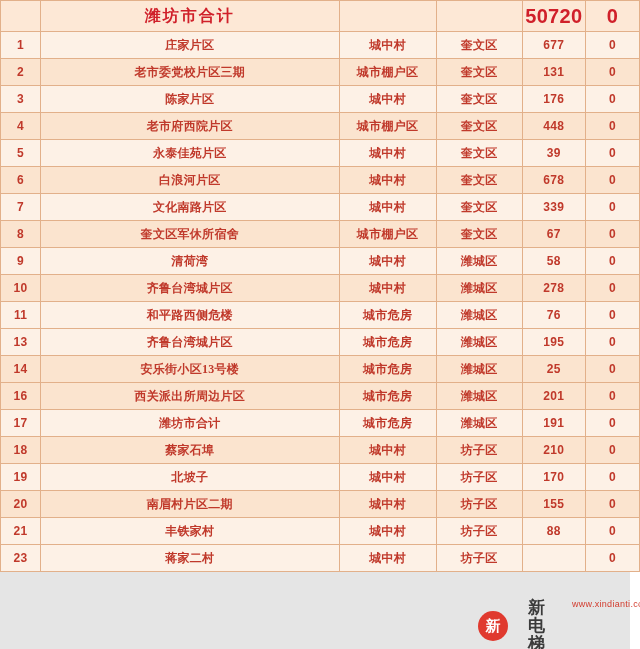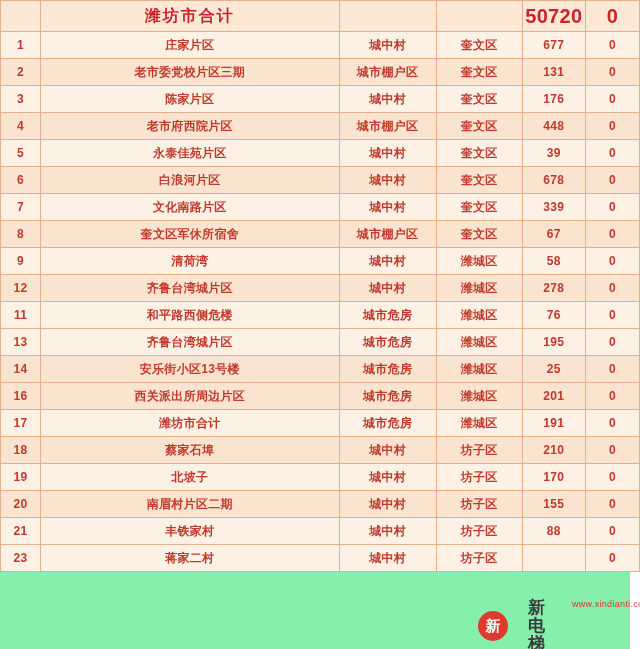--- a/index.html
+++ b/index.html
@@ -10,21 +10,21 @@
   body {
     width: 640px;
     height: 649px;
     font-family: "Liberation Sans", sans-serif;
     overflow: hidden;
   }
   #sheet {
     width: 630px;
     height: 649px;
     position: relative;
-    background: #86efac;
+    background: #e5e5e5;
   }
   table.grid {
     border-collapse: collapse;
     width: 640px;
     table-layout: fixed;
   }
   table.grid td {
     border: 1px solid #e2b08a;
     font-size: 12px;
     color: #c0392b;
@@ -56,20 +56,21 @@
     letter-spacing: 2px;
   }
   tr.alt td {
     background: #fbe4cf;
   }
   td.idx {
     font-size: 12px;
   }
   td.name {
     font-size: 12.5px;
+    font-family: Liberation Serif, serif;
   }
   td.num, td.last {
     font-size: 12.5px;
   }
   
   #watermark {
     position: absolute;
     right: 4px;
     bottom: 2px;
     width: 148px;
@@ -202,21 +203,21 @@
         </tr>
         <tr>
           <td class="idx">9</td>
           <td class="name">清荷湾</td>
           <td>城中村</td>
           <td>潍城区</td>
           <td class="num">58</td>
           <td class="last">0</td>
         </tr>
         <tr class="alt">
-          <td class="idx">12</td>
+          <td class="idx">10</td>
           <td class="name">齐鲁台湾城片区</td>
           <td>城中村</td>
           <td>潍城区</td>
           <td class="num">278</td>
           <td class="last">0</td>
         </tr>
         <tr>
           <td class="idx">11</td>
           <td class="name">和平路西侧危楼</td>
           <td>城市危房</td>

